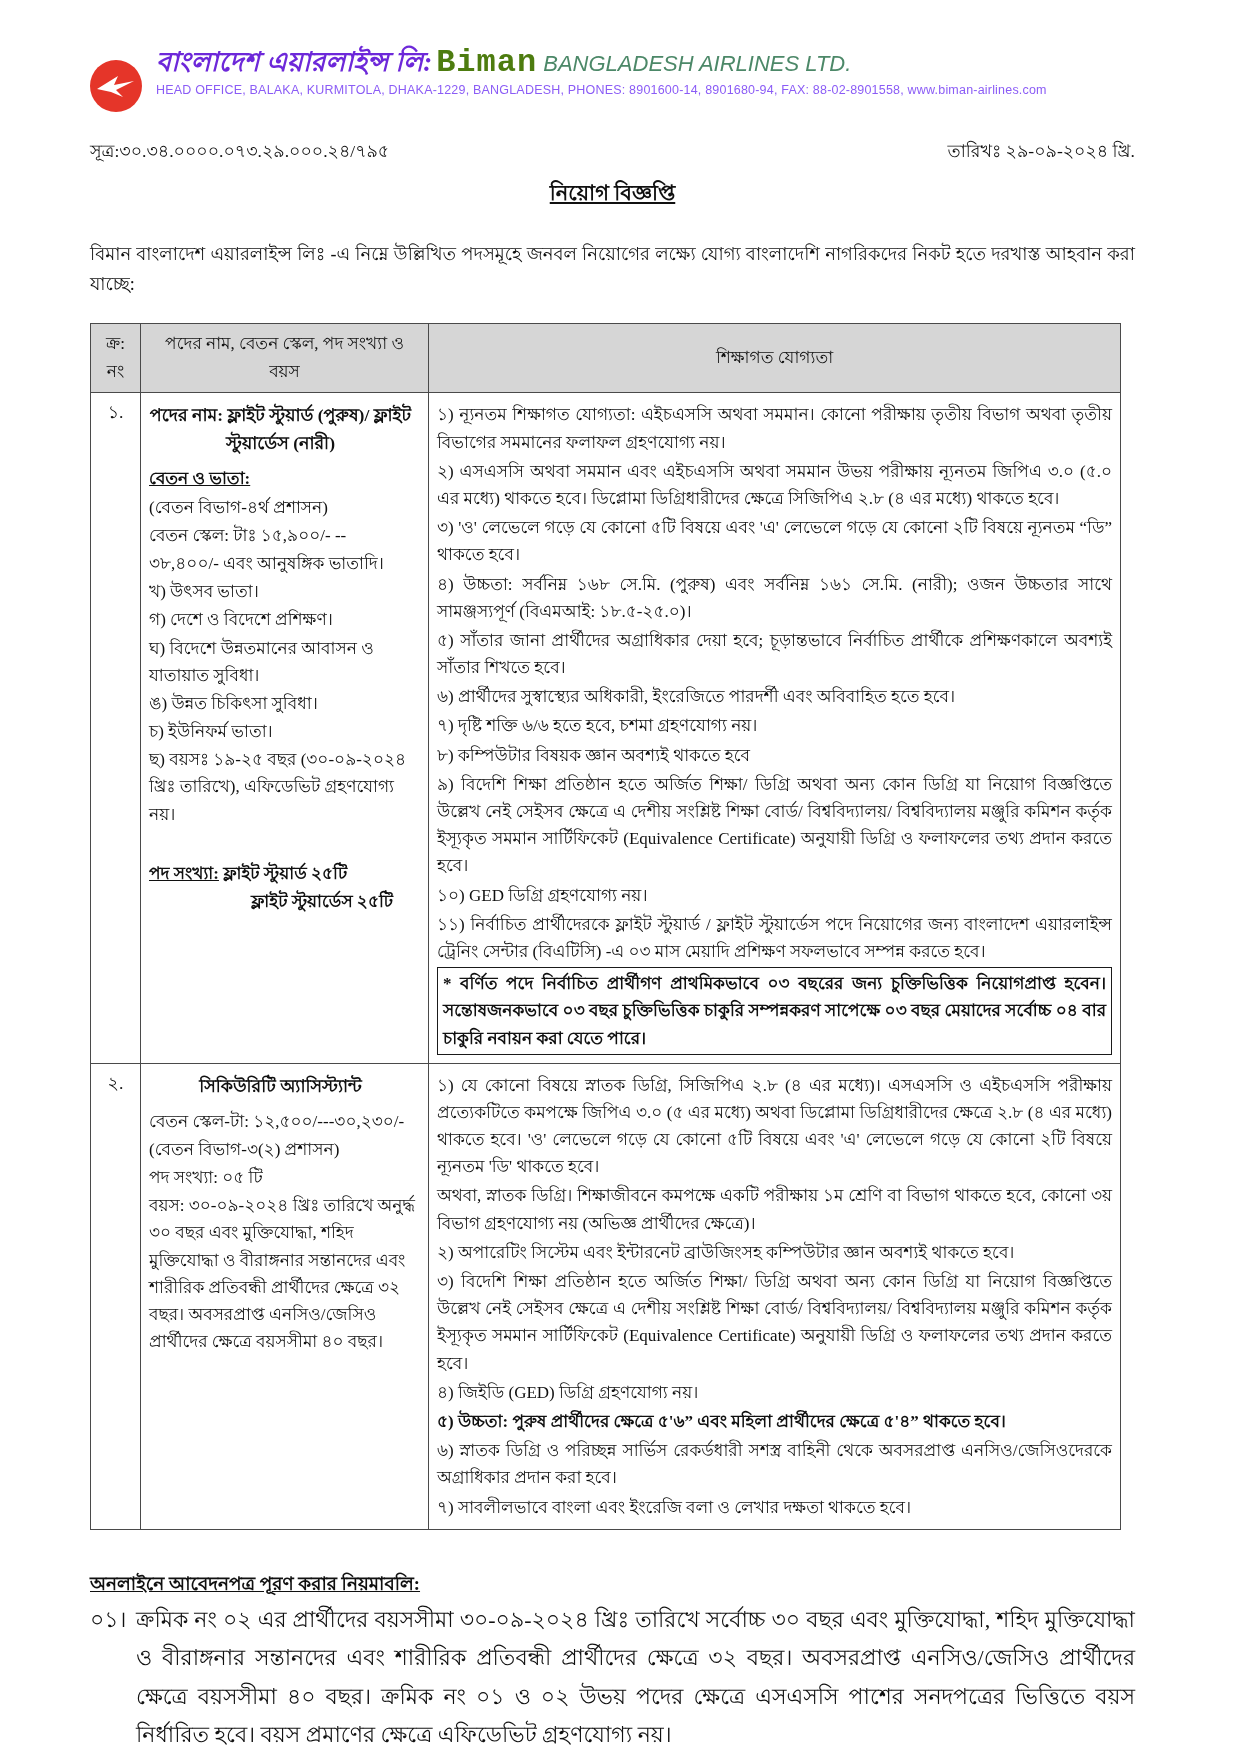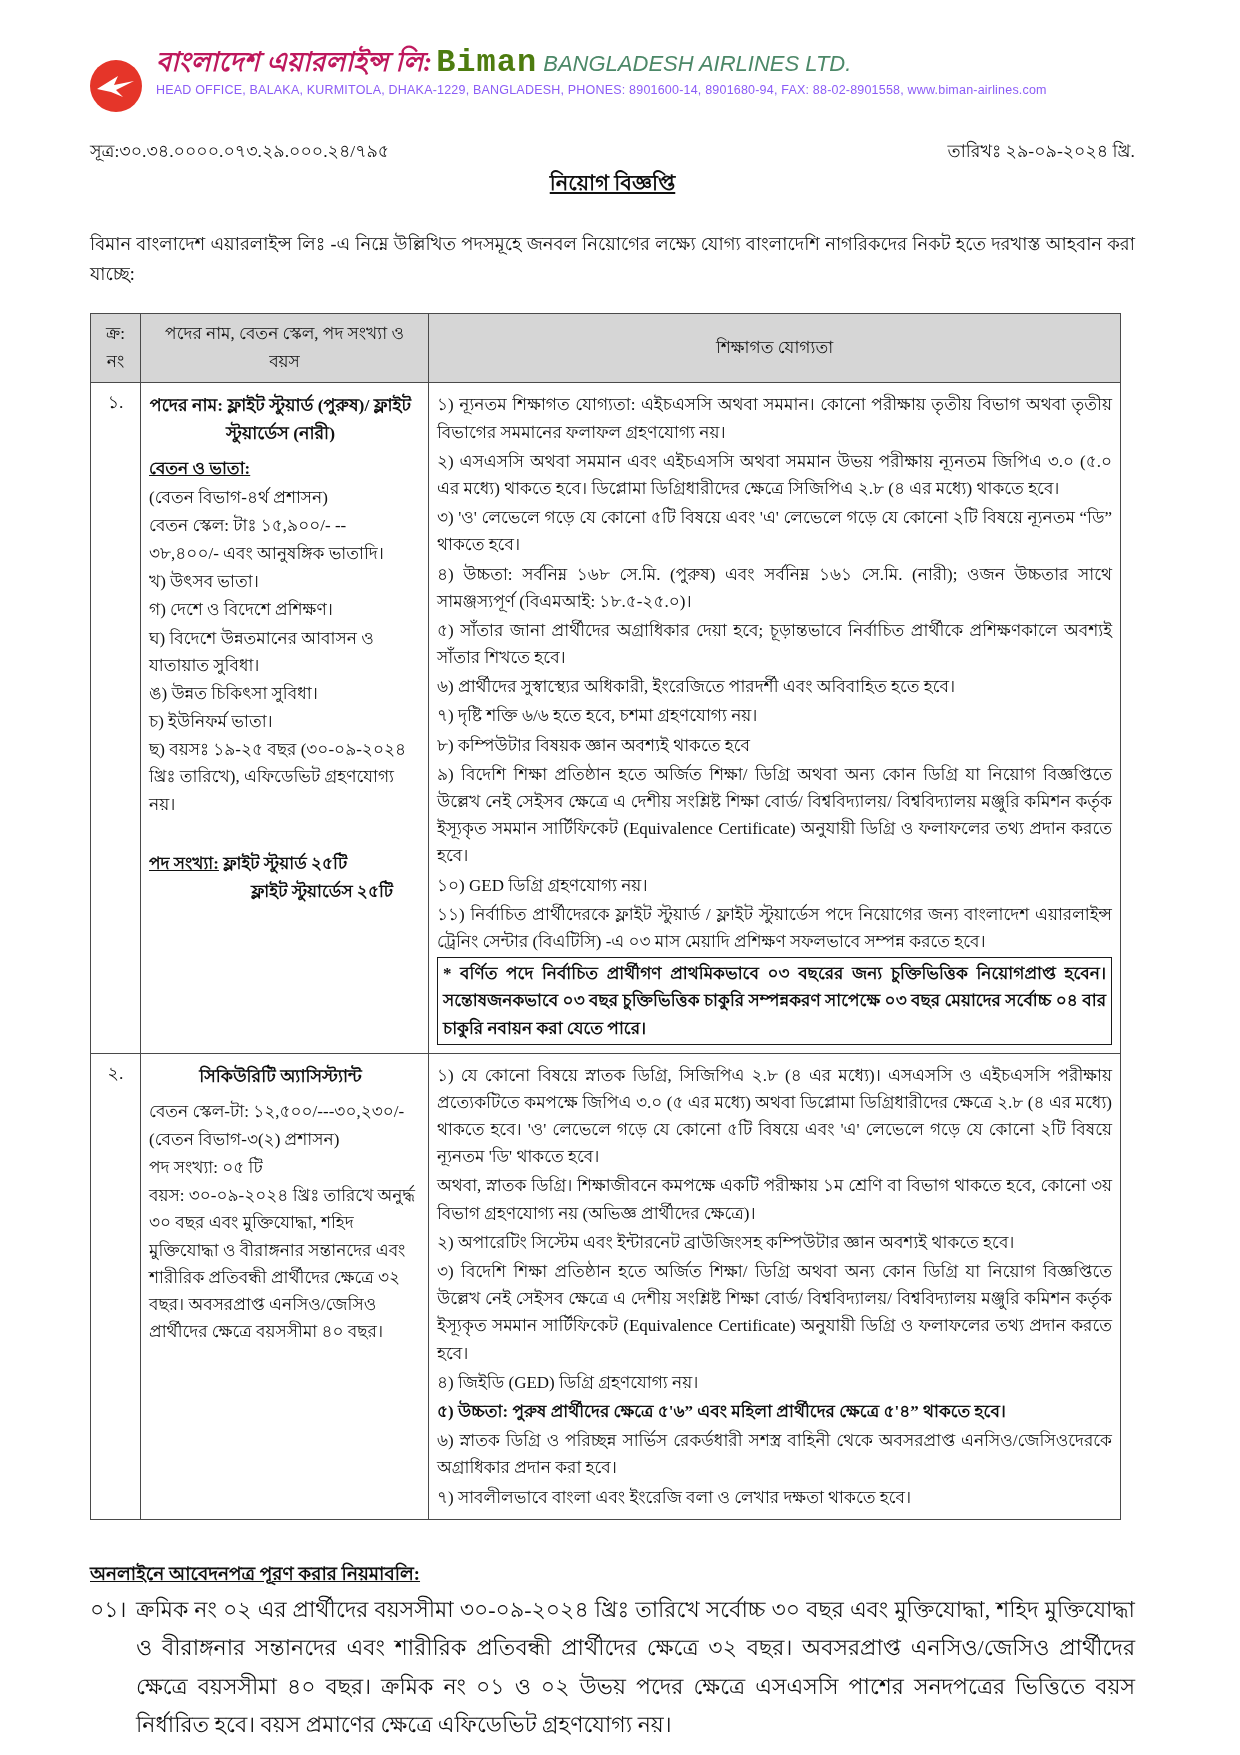--- a/index.html
+++ b/index.html
@@ -5,28 +5,28 @@
   html,body{margin:0;padding:0;background:#f2f2f2;}
   body{width:1240px;min-height:1755px;font-family:"Liberation Serif","DejaVu Sans",serif;color:#101010;}
   .page{width:1240px;min-height:1755px;background:#ffffff;box-sizing:border-box;padding:46px 105px 60px 90px;}
 
   
   .hdr{display:flex;align-items:flex-start;gap:14px;margin-left:0;}
   .logo-circle{width:52px;height:52px;flex:0 0 auto;margin-top:14px;}
   .brand-block{line-height:1.05;}
   .brand-bn-top{font-size:20px;font-weight:bold;font-style:italic;color:#43815f;letter-spacing:1px;}
   .brand-line2{white-space:nowrap;}
-  .brand-bn-main{font-size:27px;font-weight:bold;font-style:italic;color:#be185d;}
+  .brand-bn-main{font-size:27px;font-weight:bold;font-style:italic;color:#6d28d9;}
   .brand-biman{font-size:32px;font-weight:bold;color:#4d7c0f;font-family:Liberation Mono, monospace;letter-spacing:1px;}
   .brand-en{font-size:22px;font-style:italic;color:#4c8868;font-family:"Liberation Sans",sans-serif;}
   .hdr-address{font-size:12.5px;color:#8b5cf6;font-family:"Liberation Sans",sans-serif;margin-top:4px;letter-spacing:.2px;}
 
   
   .meta-row{display:flex;justify-content:space-between;font-size:17.5px;margin-top:26px;gap:12px;}
-  .doc-title{text-align:center;font-size:21px;font-weight:bold;text-decoration:underline;margin-top:0;}
+  .doc-title{text-align:center;font-size:21px;font-weight:bold;text-decoration:underline;margin-top:10px;}
   .intro{font-size:18px;line-height:1.65;text-align:justify;margin-top:28px;}
 
   
   table.main{border-collapse:collapse;width:1030px;margin-top:24px;table-layout:fixed;}
   table.main col.c1{width:50px;} table.main col.c2{width:288px;} table.main col.c3{width:692px;}
   table.main th,table.main td{border:1.6px solid #4a4a4a;vertical-align:top;padding:6px 8px;}
   table.main thead th{background:#d6d6d6;font-weight:normal;font-size:17px;vertical-align:middle;height:44px;}
   .sl-cell{text-align:center;font-size:17.5px;padding-top:10px;}
   .pos-cell,.qual-cell{font-size:17px;line-height:1.6;}
   .pos-title{font-weight:bold;text-align:center;font-size:17.5px;margin:2px 8px 8px 0;}

